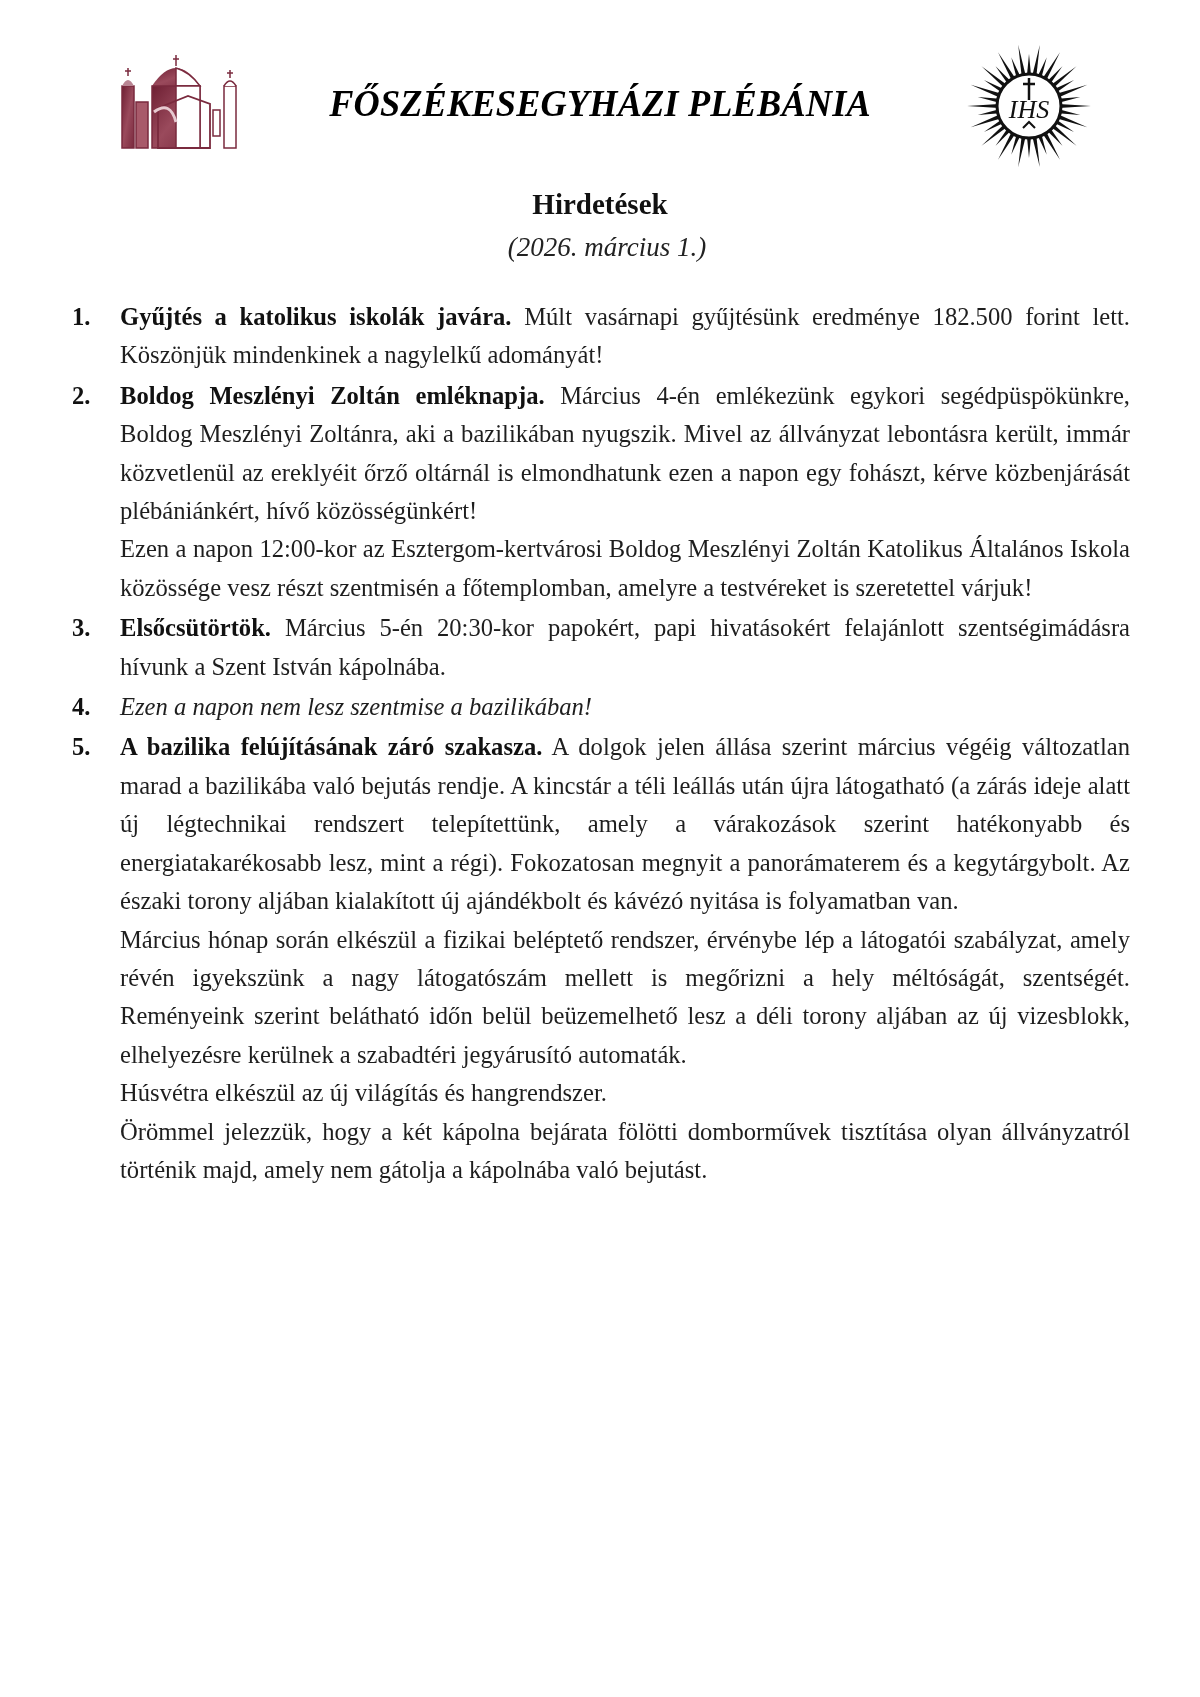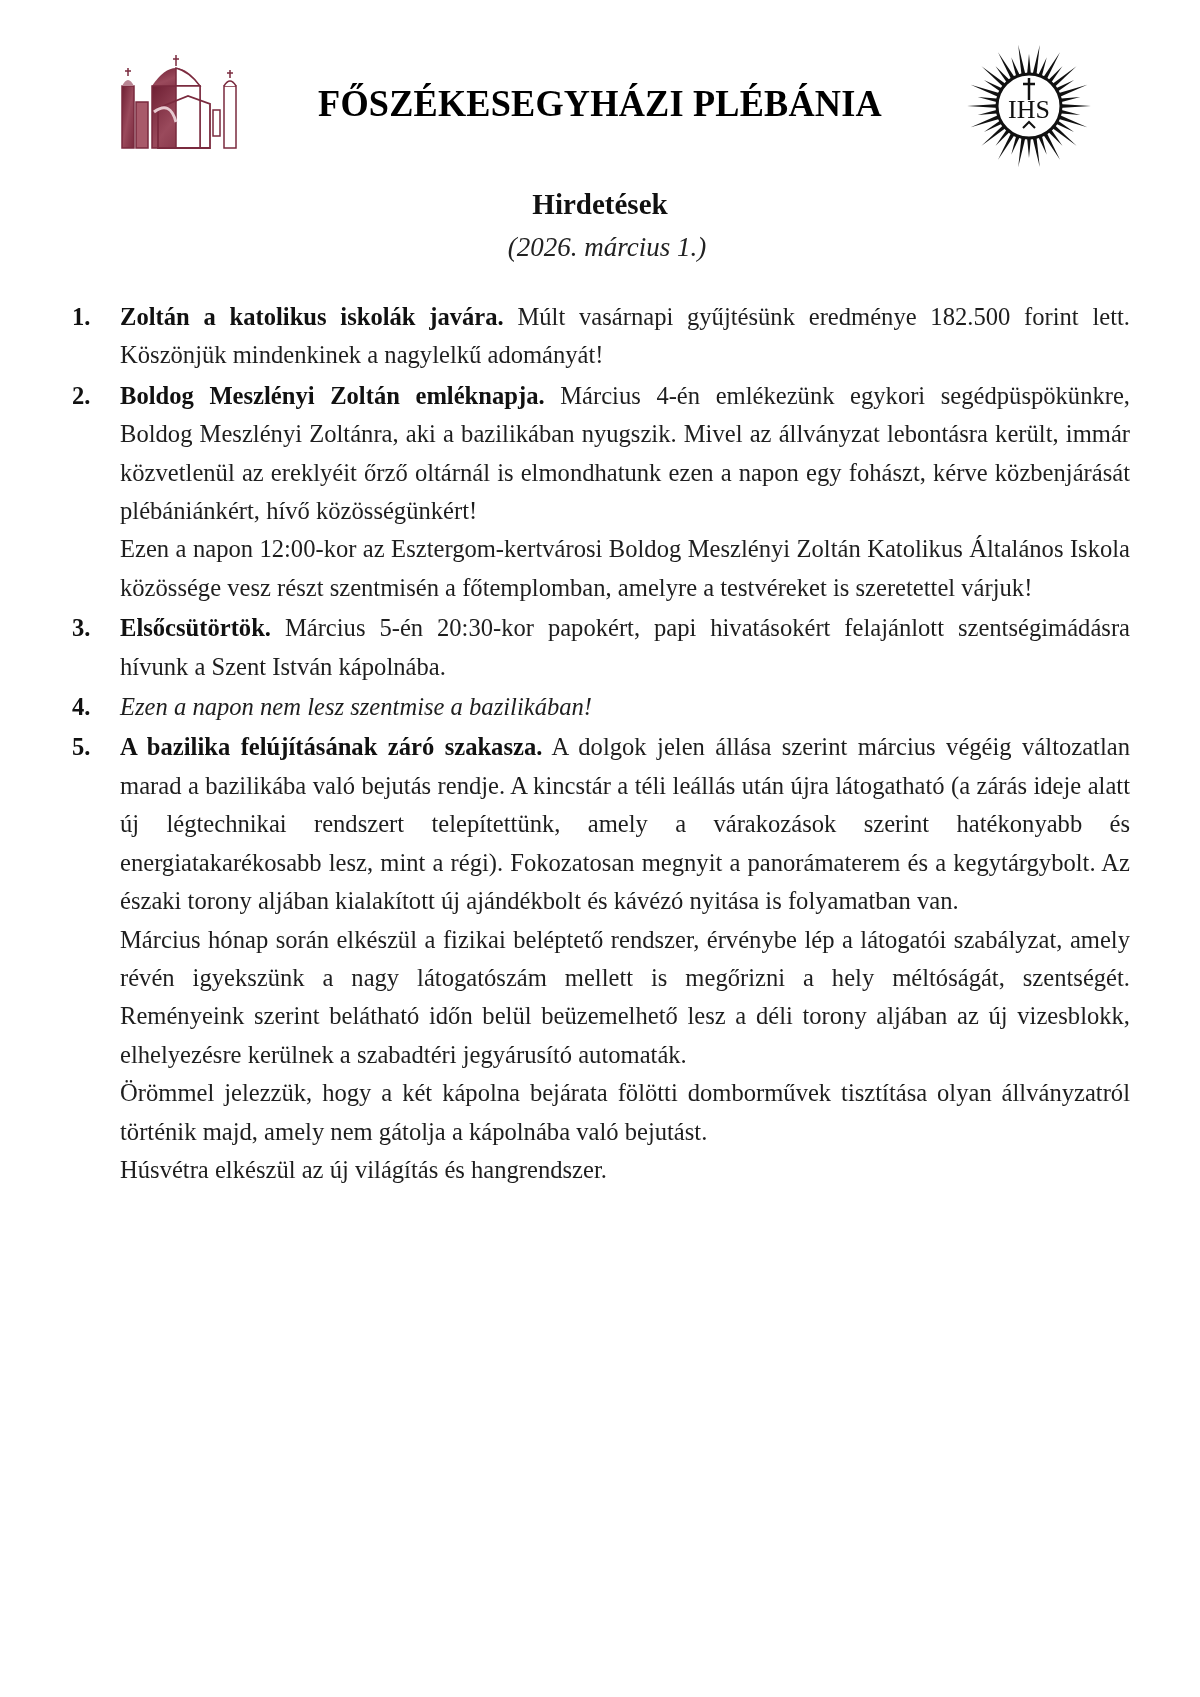--- a/index.html
+++ b/index.html
@@ -1,21 +1,21 @@
 <!DOCTYPE html>
 <html><head>
   <meta charset="utf-8">
   <style>
     html, body { margin: 0; padding: 0; background: #ffffff; }
     body {
       width: 1200px; height: 1697px; position: relative; overflow: hidden;
       font-family: "DejaVu Serif", "Liberation Serif", serif;
       color: #1a1a1a;
     }
-    .header { position: absolute; left: 0; top: 0; width: 1200px; height: 170px; }
+    .header { position: absolute; left: 0; top: 0; width: 1200px; height: 170px; font-style: italic; }
     .logo-left { position: absolute; left: 118px; top: 52px; width: 130px; height: 100px; }
     .logo-right { position: absolute; left: 965px; top: 42px; width: 128px; height: 128px; }
     .org-title {
       position: absolute; left: 0; right: 0; top: 82px; text-align: center;
       font-family: "Liberation Serif", serif; font-weight: bold;
       font-size: 37px; letter-spacing: 0.2px; color: #000;
       transform: scaleX(0.98);
     }
     .doc-title {
       position: absolute; left: 0; right: 0; top: 188px; text-align: center;
@@ -127,21 +127,21 @@
   </div>
 </div>
 
 <div class="doc-title">Hirdetések</div>
 <div class="doc-date">(2026. március 1.)</div>
 
 <div class="list">
 
   <div class="item">
     <span class="num">1.</span>
-    <p class="para"><span class="lead">Zoltán a katolikus iskolák javára.</span><span> Múlt vasárnapi gyűjtésünk eredménye 182.500 forint lett. Köszönjük mindenkinek a nagylelkű adományát!</span></p>
+    <p class="para"><span class="lead">Gyűjtés a katolikus iskolák javára.</span><span> Múlt vasárnapi gyűjtésünk eredménye 182.500 forint lett. Köszönjük mindenkinek a nagylelkű adományát!</span></p>
   </div>
 
   <div class="item">
     <span class="num">2.</span>
     <p class="para"><span class="lead">Boldog Meszlényi Zoltán emléknapja.</span><span> Március 4-én emlékezünk egykori segédpüspökünkre, Boldog Meszlényi Zoltánra, aki a bazilikában nyugszik. Mivel az állványzat lebontásra került, immár közvetlenül az ereklyéit őrző oltárnál is elmondhatunk ezen a napon egy fohászt, kérve közbenjárását plébániánkért, hívő közösségünkért!</span></p>
     <p class="para">Ezen a napon 12:00-kor az Esztergom-kertvárosi Boldog Meszlényi Zoltán Katolikus Általános Iskola közössége vesz részt szentmisén a főtemplomban, amelyre a testvéreket is szeretettel várjuk!</p>
   </div>
 
   <div class="item">
     <span class="num">3.</span>
@@ -150,17 +150,17 @@
 
   <div class="item">
     <span class="num">4.</span>
     <p class="para em">Ezen a napon nem lesz szentmise a bazilikában!</p>
   </div>
 
   <div class="item">
     <span class="num">5.</span>
     <p class="para"><span class="lead">A bazilika felújításának záró szakasza.</span><span> A dolgok jelen állása szerint március végéig változatlan marad a bazilikába való bejutás rendje. A kincstár a téli leállás után újra látogatható (a zárás ideje alatt új légtechnikai rendszert telepítettünk, amely a várakozások szerint hatékonyabb és energiatakarékosabb lesz, mint a régi). Fokozatosan megnyit a panorámaterem és a kegytárgybolt. Az északi torony aljában kialakított új ajándékbolt és kávézó nyitása is folyamatban van.</span></p>
     <p class="para">Március hónap során elkészül a fizikai beléptető rendszer, érvénybe lép a látogatói szabályzat, amely révén igyekszünk a nagy látogatószám mellett is megőrizni a hely méltóságát, szentségét. Reményeink szerint belátható időn belül beüzemelhető lesz a déli torony aljában az új vizesblokk, elhelyezésre kerülnek a szabadtéri jegyárusító automaták.</p>
+    <p class="para">Húsvétra elkészül az új világítás és hangrendszer.</p>
     <p class="para">Örömmel jelezzük, hogy a két kápolna bejárata fölötti domborművek tisztítása olyan állványzatról történik majd, amely nem gátolja a kápolnába való bejutást.</p>
-    <p class="para">Húsvétra elkészül az új világítás és hangrendszer.</p>
   </div>
 
 </div>
 
 </body></html>

